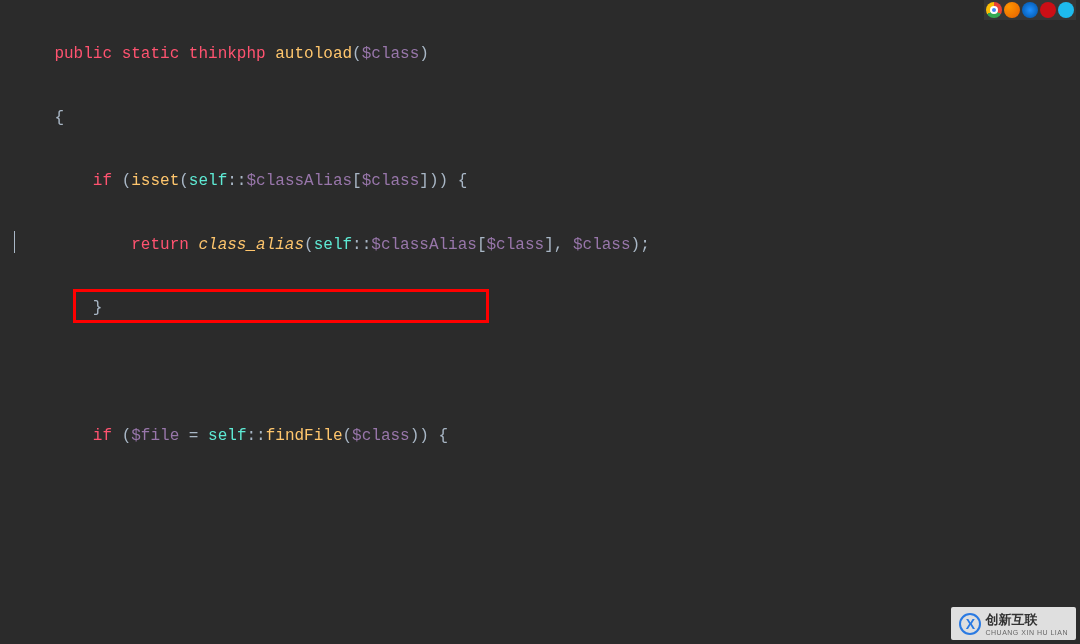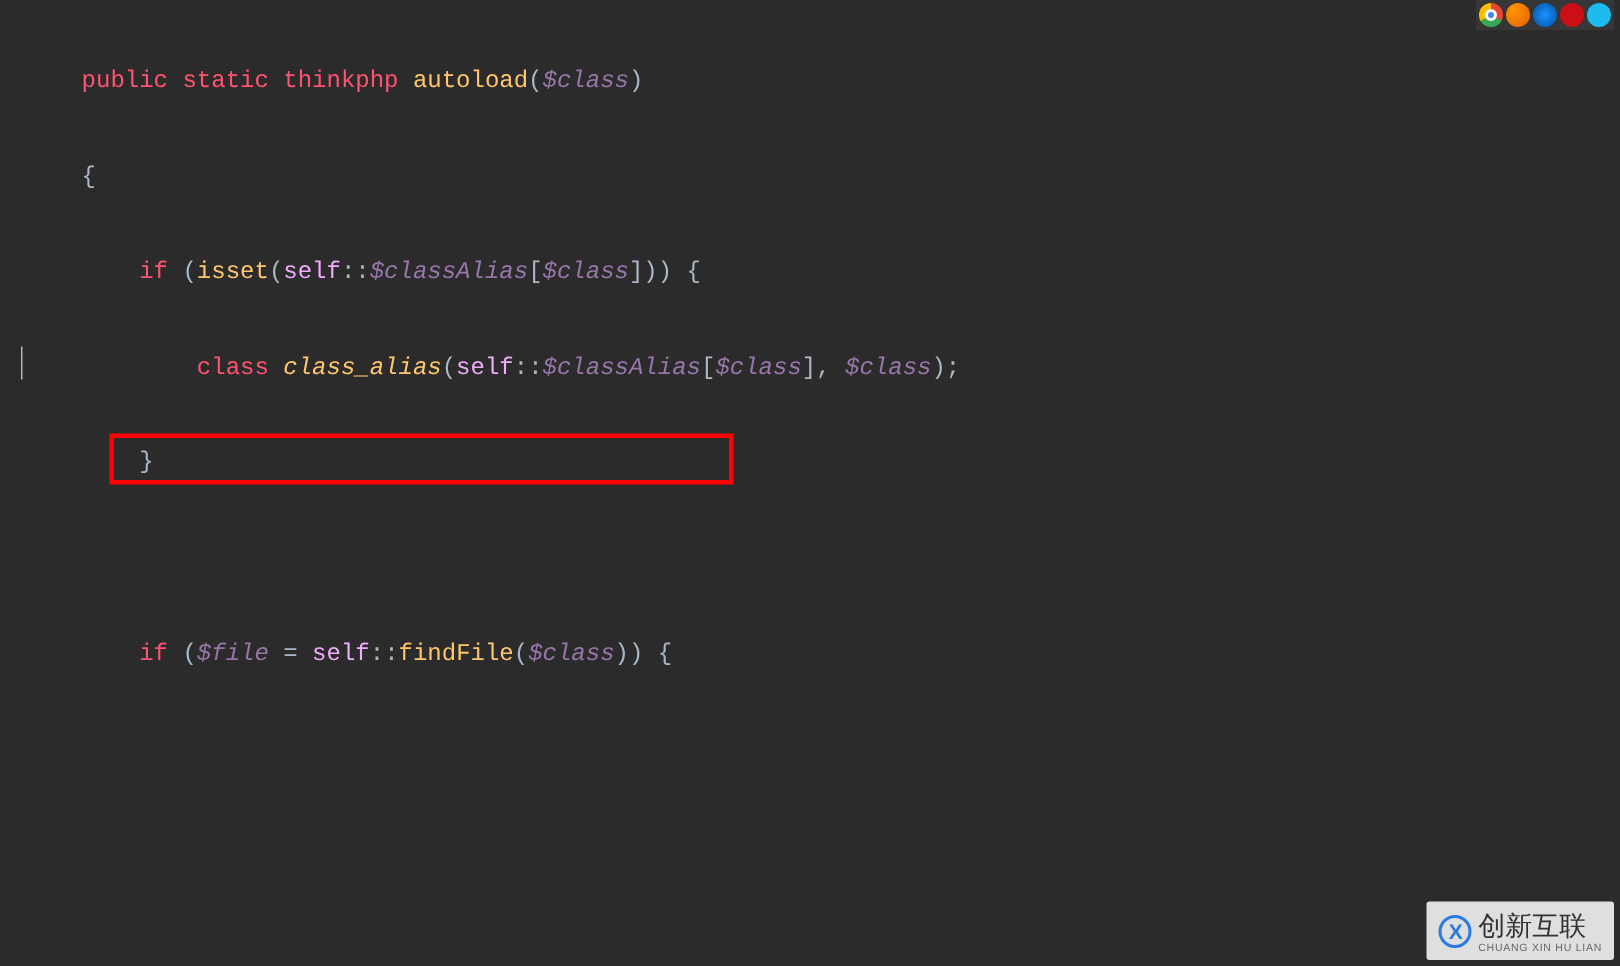--- a/index.html
+++ b/index.html
@@ -21,23 +21,23 @@
   }
   .code-area {
     padding: 6px 0 0 16px;
     line-height: 2.0;
     white-space: pre;
     position: relative;
   }
   .line { display: block; height: 31.6px; }
   .cmt { color: #808080; }
   .kw-mag { color: #ff5370; text-align: center; }
-  .kw-teal { color: #f0abfc; text-align: right; }
+  .kw-teal { color: #5eead4; text-align: right; }
   .fn { color: #ffc66d; text-align: center; }
-  .var { color: #9876aa; font-style: italic; }
+  .var { color: #9876aa; }
   .op { color: #a9b7c6; }
   .paren { color: #a9b7c6; }
   .italic { font-style: italic; }
   .und { text-decoration: underline solid #808080; text-underline-offset: 2px;}
   .caret {
     position: absolute;
     left: 14px;
     width: 1px;
     background: #a9b7c6;
   }
@@ -85,21 +85,21 @@
 </style>
 </head>
 <body>
 
 <div class="gutter"></div>
 
 <div class="code-area">
 <span class="line">    <span class="kw-mag">public</span> <span class="kw-mag">static</span> <span class="kw-mag">thinkphp</span> <span class="fn">autoload</span><span class="paren">(</span><span class="var">$class</span><span class="paren">)</span></span>
 <span class="line">    <span class="paren">{</span></span>
 <span class="line">        <span class="kw-mag">if</span> <span class="paren">(</span><span class="fn">isset</span><span class="paren">(</span><span class="kw-teal">self</span><span class="op">::</span><span class="var">$classAlias</span><span class="paren">[</span><span class="var">$class</span><span class="paren">])) {</span></span>
-<span class="line">            <span class="kw-mag">class</span> <span class="fn italic">class_alias</span><span class="paren">(</span><span class="kw-teal">self</span><span class="op">::</span><span class="var">$classAlias</span><span class="paren">[</span><span class="var">$class</span><span class="paren">], </span><span class="var">$class</span><span class="paren">);</span></span>
+<span class="line">            <span class="kw-mag">return</span> <span class="fn italic">class_alias</span><span class="paren">(</span><span class="kw-teal">self</span><span class="op">::</span><span class="var">$classAlias</span><span class="paren">[</span><span class="var">$class</span><span class="paren">], </span><span class="var">$class</span><span class="paren">);</span></span>
 <span class="line">        <span class="paren">}</span></span>
 <span class="line"> </span>
 <span class="line">        <span class="kw-mag">if</span> <span class="paren">(</span><span class="var">$file</span> <span class="op">=</span> <span class="kw-teal">self</span><span class="op">::</span><span class="fn">findFile</span><span class="paren">(</span><span class="var">$class</span><span class="paren">)) {</span></span>
 
 
 
 
 
 
 
@@ -120,16 +120,16 @@
   <div class="bicon" style="background: radial-gradient(circle, #1e90ff, #0050a0);"></div>
   <div class="bicon" style="background:#cc0f16;"></div>
   <div class="bicon" style="background:#1ebbee;"></div>
 </div>
 
 <div class="watermark">
   <div class="wicon">
       <span>X</span>
     </div>
   <div>
-    <div style="font-size:18px;font-weight:normal;">创新互联</div>
+    <div style="font-size:13px;font-weight:bold;">创新互联</div>
     <div style="font-size:7px;letter-spacing:0.5px;color:#666;">CHUANG XIN HU LIAN</div>
   </div>
 </div>
 
 </body></html>

